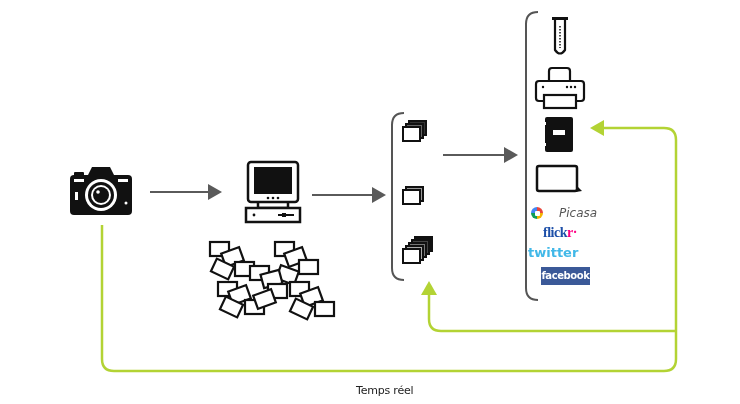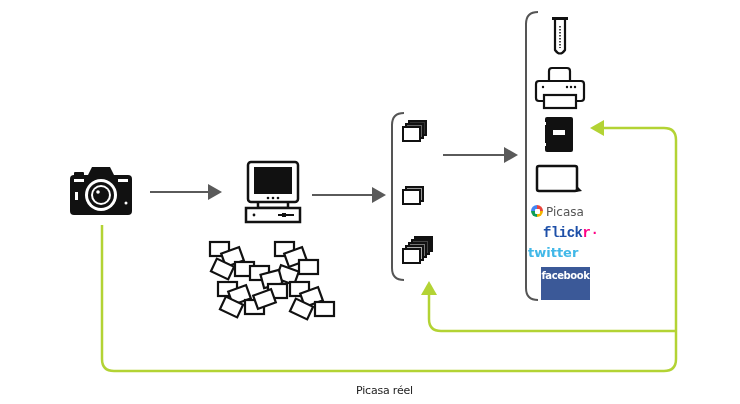--- a/index.html
+++ b/index.html
@@ -1,27 +1,27 @@
 <!DOCTYPE html>
 <html><head>
   <meta charset="utf-8">
   <style>
     html, body { margin: 0; padding: 0; background: #ffffff; }
     body { width: 740px; height: 404px; position: relative; overflow: hidden; font-family: "Liberation Sans", sans-serif; }
     svg.canvas { position: absolute; left: 0; top: 0; }
     .caption { position: absolute; left: 356px; top: 384px; font-size: 11px; color: #222; font-family: "DejaVu Sans", sans-serif; letter-spacing: -0.2px; }
     .svc { position: absolute; font-weight: bold; }
-    .picasa { left: 531px; top: 205px; height: 16px; display: flex; gap: 3px; }
+    .picasa { left: 531px; top: 205px; height: 16px; display: flex; align-items: center; gap: 16px; font-style: italic; }
     .picasa-txt { font-weight: normal; font-size: 12px; color: #555; font-family: "DejaVu Sans", sans-serif; }
     .picasa-logo { width: 12px; height: 12px; border-radius: 50%; background: conic-gradient(#e8453c 0 25%, #f4b400 0 50%, #0f9d58 0 75%, #4285f4 0 100%); position: relative; }
     .picasa-logo::after { content: ""; position: absolute; left: 3.5px; top: 3.5px; width: 5px; height: 5px; background: #fff; border-radius: 1px; }
-    .flickr { left: 543px; top: 225px; font-size: 14px; color: #1d4fa8; font-family: Liberation Mono, monospace; letter-spacing: -0.5px; }
+    .flickr { left: 543px; top: 225px; font-size: 14px; color: #1d4fa8; font-family: Liberation Serif, serif; letter-spacing: -0.5px; }
     .flickr .r { color: #ff0084; }
     .twitter { left: 528px; top: 245px; font-size: 13px; color: #41b8e8; font-family: "DejaVu Sans", sans-serif; letter-spacing: 0px; }
-    .facebook { left: 541px; top: 267px; width: 49px; height: 33px; background: #3b5998; color: #fff; font-size: 10px; line-height: 18px; text-align: center; font-family: "DejaVu Sans", sans-serif; letter-spacing: -0.4px; }
+    .facebook { left: 541px; top: 267px; width: 49px; height: 18px; background: #3b5998; color: #fff; font-size: 10px; line-height: 18px; text-align: center; font-family: "DejaVu Sans", sans-serif; letter-spacing: -0.4px; }
   </style>
 </head>
 <body>
 
 <svg class="canvas" width="740" height="404" viewBox="0 0 740 404">
 
   <g fill="none" stroke="#b3d334" stroke-width="2.5">
     <path d="M102 225 L102 359 Q102 371 114 371 L664 371 Q676 371 676 359 L676 140 Q676 128 664 128 L600 128"></path>
   </g>
   <polygon points="590,128 604,120 604,136" fill="#b3d334"></polygon>
@@ -150,13 +150,13 @@
 </svg>
 
 <div class="svc picasa">
   <span class="picasa-logo"></span>
   <span class="picasa-txt">Picasa</span>
 </div>
 <div class="svc flickr"><span>flick</span><span class="r">r</span><span class="r">·</span></div>
 <div class="svc twitter">twitter</div>
 <div class="svc facebook">facebook</div>
 
-<div class="caption">Picasa réel</div>
+<div class="caption">Temps réel</div>
 
 </body></html>

